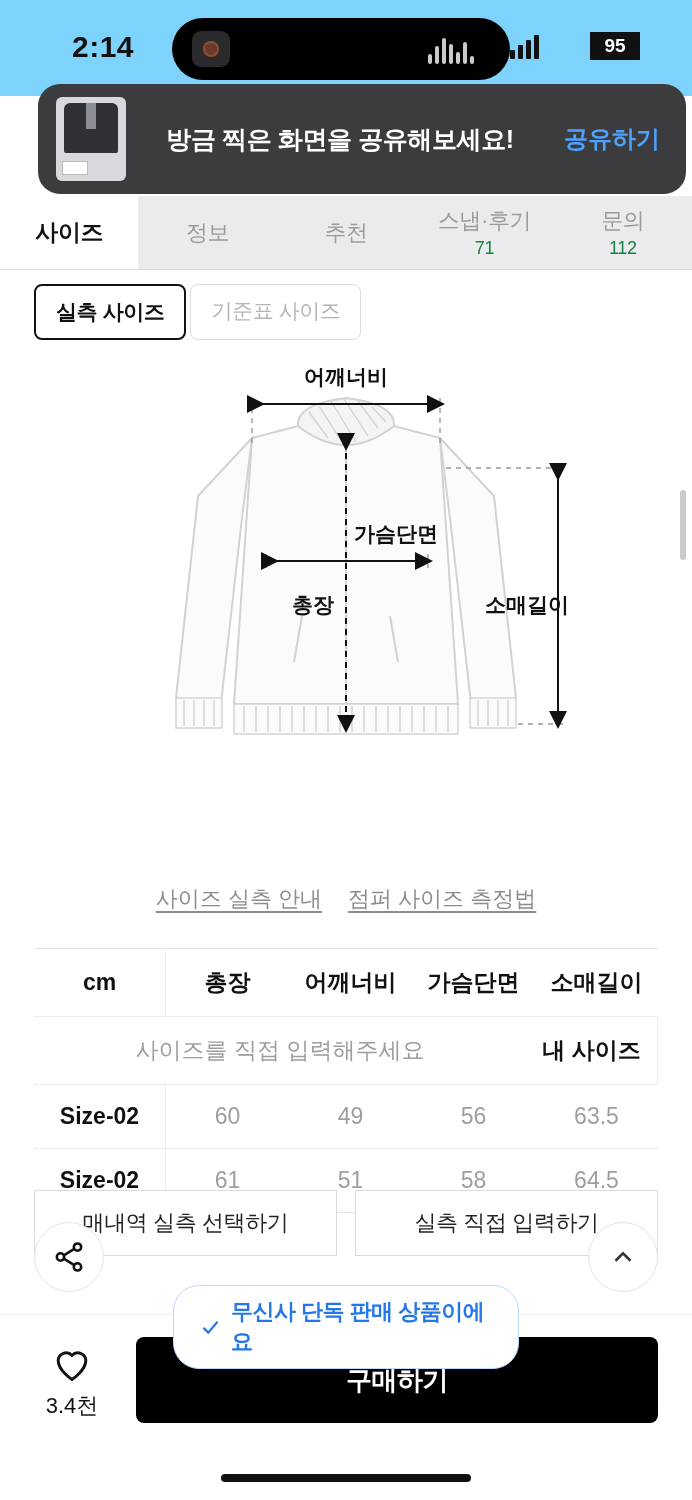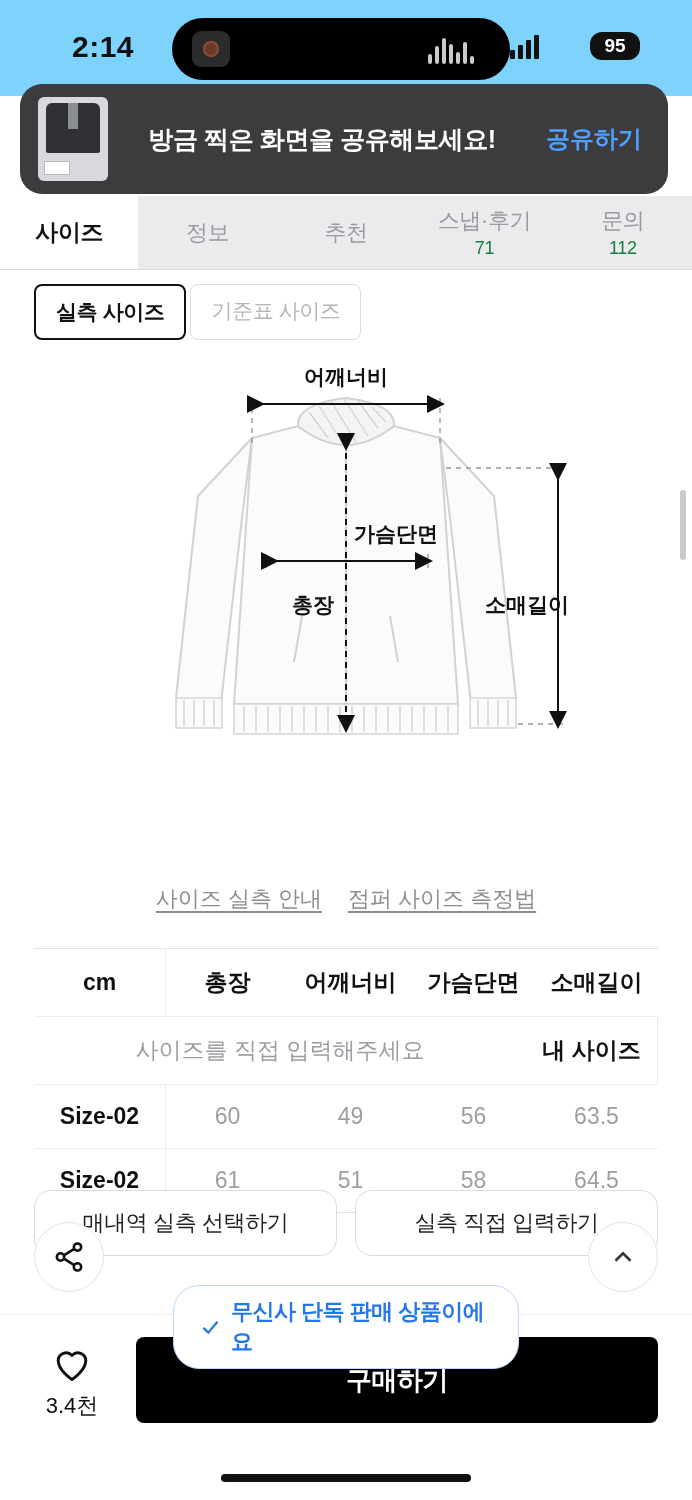--- a/index.html
+++ b/index.html
@@ -95,34 +95,34 @@
     background: #111;
     border-radius: 1px;
   }
   .signal i:nth-child(1){height:9px}
   .signal i:nth-child(2){height:14px}
   .signal i:nth-child(3){height:19px}
   .signal i:nth-child(4){height:24px}
   .battery {
     width: 50px; height: 28px;
     background: #111;
-    border-radius: 12px;
+    border-radius: 0;
     color: #fff;
     font-size: 19px;
     font-weight: 700;
     display: flex;
     align-items: center;
     justify-content: center;
     margin-left: 41px;
   }
 
   
   .toast {
     position: absolute;
-    left: 20px; top: 84px;
+    left: 38px; top: 84px;
     width: 648px; height: 110px;
     background: #3c3c3e;
     border-radius: 22px;
     display: flex;
     align-items: center;
     padding: 0 26px 0 18px;
     z-index: 40;
   }
   .toast-thumb {
     width: 70px; height: 84px;
@@ -286,21 +286,21 @@
     top: 1190px;
     display: flex;
     align-items: center;
     padding: 0 34px;
     gap: 18px;
   }
   .outline-btn {
     flex: 1;
     height: 66px;
     border: 1px solid #dcdce0;
-    border-radius: 17px;
+    border-radius: 0;
     display: flex;
     align-items: center;
     justify-content: center;
     font-size: 22px;
     color: #222;
     background: #fff;
     letter-spacing: -0.4px;
   }
   .share-fab {
     position: absolute;

